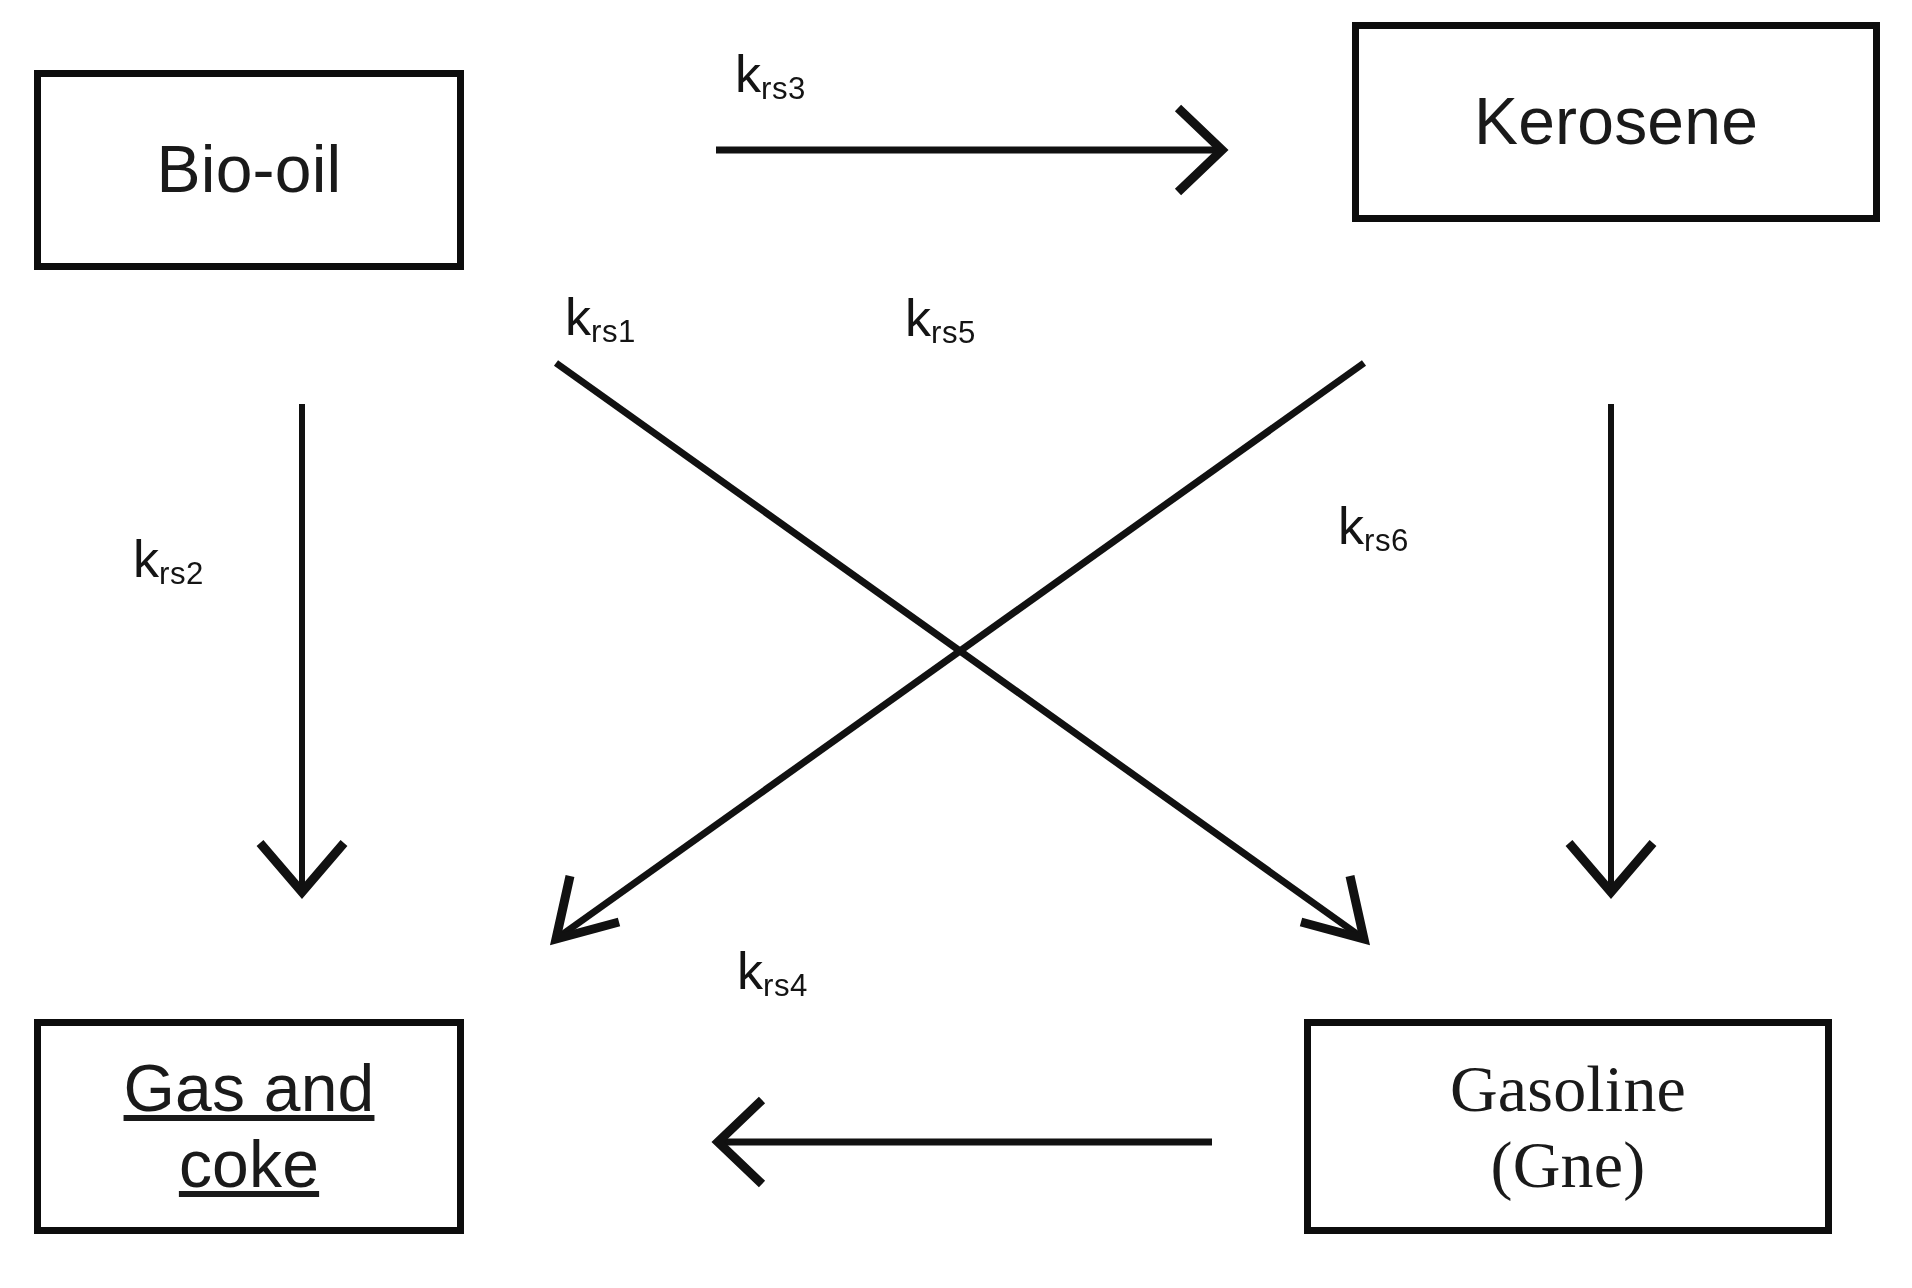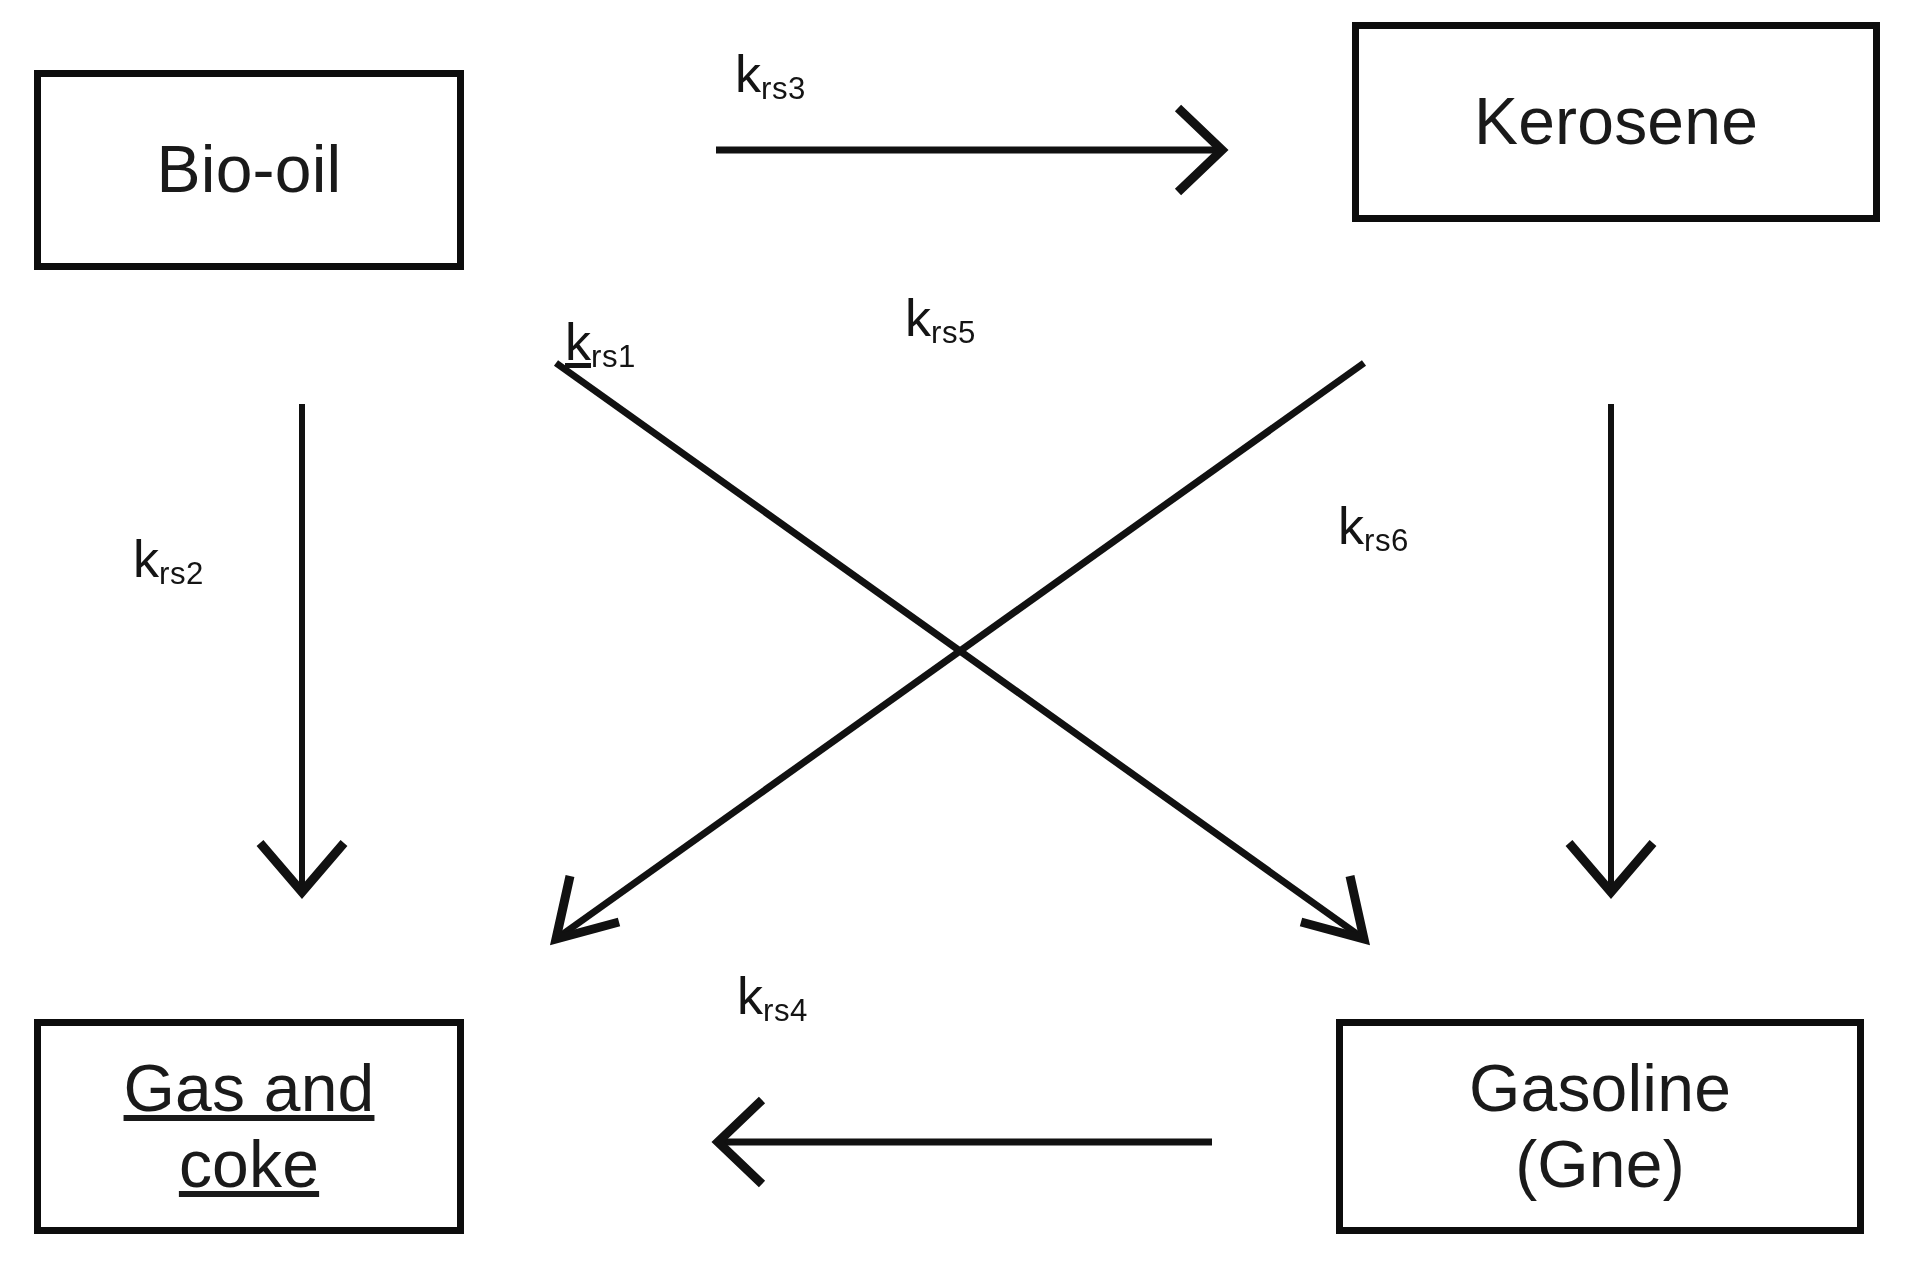--- a/index.html
+++ b/index.html
@@ -29,21 +29,21 @@
     color: #1a1a1a;
     font-size: 66px;
     line-height: 1.14;
     font-weight: 400;
     letter-spacing: 0.2px;
     white-space: pre-line;
   }
   #box-bio-oil   { left: 34px;   top: 22px;   width: 430px; height: 200px; margin-top: 48px; }
   #box-kerosene  { left: 1352px; top: 22px;   width: 528px; height: 200px; }
   #box-gas-coke  { left: 34px;   top: 1019px; width: 430px; height: 215px; text-decoration: underline; }
-  #box-gasoline  { left: 1336px; top: 1019px; width: 528px; height: 215px; }
+  #box-gasoline  { left: 1304px; top: 1019px; width: 528px; height: 215px; font-family: Liberation Serif, serif; }
 
   svg#edges {
     position: absolute;
     left: 0; top: 0;
     width: 1912px;
     height: 1288px;
     pointer-events: none;
   }
   svg#edges line { stroke: #111111; stroke-width: 7; }
   svg#edges polyline { stroke: #111111; stroke-width: 9; fill: none;
@@ -59,25 +59,25 @@
     font-weight: 400;
   }
   .rate-label sub {
     font-size: 0.60em;
     vertical-align: baseline;
     position: relative;
     top: 0.22em;
     letter-spacing: 0.5px;
   }
   #lbl-krs3 { left: 735px;  top: 48px;  }
-  #lbl-krs1 { left: 565px;  top: 316px; text-decoration: underline; }
+  #lbl-krs1 { left: 565px;  top: 291px; }
   #lbl-krs5 { left: 905px;  top: 292px; }
   #lbl-krs2 { left: 133px;  top: 500px; margin-top: 33px; }
   #lbl-krs6 { left: 1338px; top: 500px; }
-  #lbl-krs4 { left: 737px;  top: 970px; }
+  #lbl-krs4 { left: 737px;  top: 945px; }
 </style>
 </head>
 <body>
 
 <div id="canvas">
 
   <svg id="edges" viewBox="0 0 1912 1288" xmlns="http://www.w3.org/2000/svg">
 
     <g>
       <line x1="716" y1="150" x2="1222" y2="150"></line>

